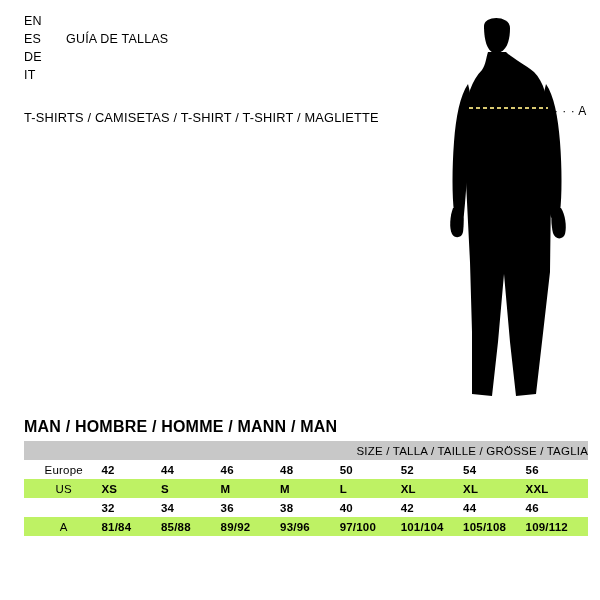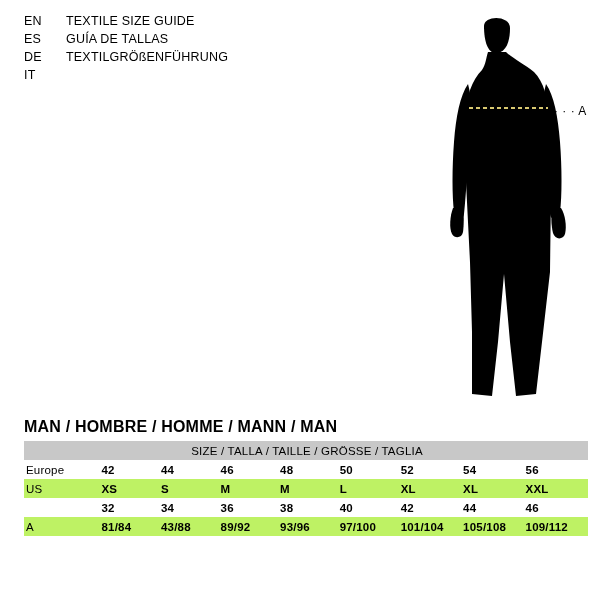--- a/index.html
+++ b/index.html
@@ -107,65 +107,64 @@
   }
   .row-alt td {
     background: #bef264;
   }
   .row-plain td {
     background: #ffffff;
   }
   .col-label {
     width: 86px;
     padding-left: 2px !important;
-    text-align: left;
+    text-align: center;
   }
   .val {
     width: 68px;
     text-align: left;
     font-weight: bold;
   }
   .head-label {
     padding-left: 2px !important;
-    text-align: center;
+    text-align: right;
     margin-top: 22px;
   }
 
   .footnote {
     position: absolute;
     left: 18px;
     top: 549px;
     font-size: 11.5px;
     letter-spacing: 0.2px;
   }
 </style>
 </head>
 <body>
 
 <div class="page">
 
   <div class="lang-block">
     <div class="lang-row">
       <span class="lang-code">EN</span>
-      <span class="lang-text">TEXTILE SIZE GUIDE</span>
     </div>
     <div class="lang-row">
       <span class="lang-code">ES</span>
       <span class="lang-text">GUÍA DE TALLAS</span>
     </div>
     <div class="lang-row">
       <span class="lang-code">DE</span>
-      <span class="lang-text">TEXTILGRÖßENFÜHRUNG</span>
     </div>
     <div class="lang-row">
       <span class="lang-code">IT</span>
     </div>
   </div>
 
   <div class="cat-block">
+    <div class="cat-row">T-SHIRTS / CAMISETAS / T-SHIRT / T-SHIRT / MAGLIETTE</div>
   </div>
 
   <div class="figure">
     <svg width="170" height="390" viewBox="0 0 170 390" xmlns="http://www.w3.org/2000/svg" aria-hidden="true">
       <g fill="#000000">
 
         <path d="M60 14 C60 3 86 3 86 16 C86 30 82 40 73 41 C64 42 60 30 60 14 Z"></path>
 
         <path d="M64 40 L82 40 C88 46 100 52 110 60 C120 70 124 86 125 108
                  L127 180 L126 260 L118 330 L112 382 L92 384 L86 330 L80 262
@@ -234,21 +233,21 @@
         <td class="val">38</td>
         <td class="val">40</td>
         <td class="val">42</td>
         <td class="val">44</td>
         <td class="val">46</td>
       </tr>
 
       <tr class="row-alt">
         <td class="col-label">A</td>
         <td class="val">81/84</td>
-        <td class="val">43/88</td>
+        <td class="val">85/88</td>
         <td class="val">89/92</td>
         <td class="val">93/96</td>
         <td class="val">97/100</td>
         <td class="val">101/104</td>
         <td class="val">105/108</td>
         <td class="val">109/112</td>
       </tr>
     </tbody>
   </table>
 

